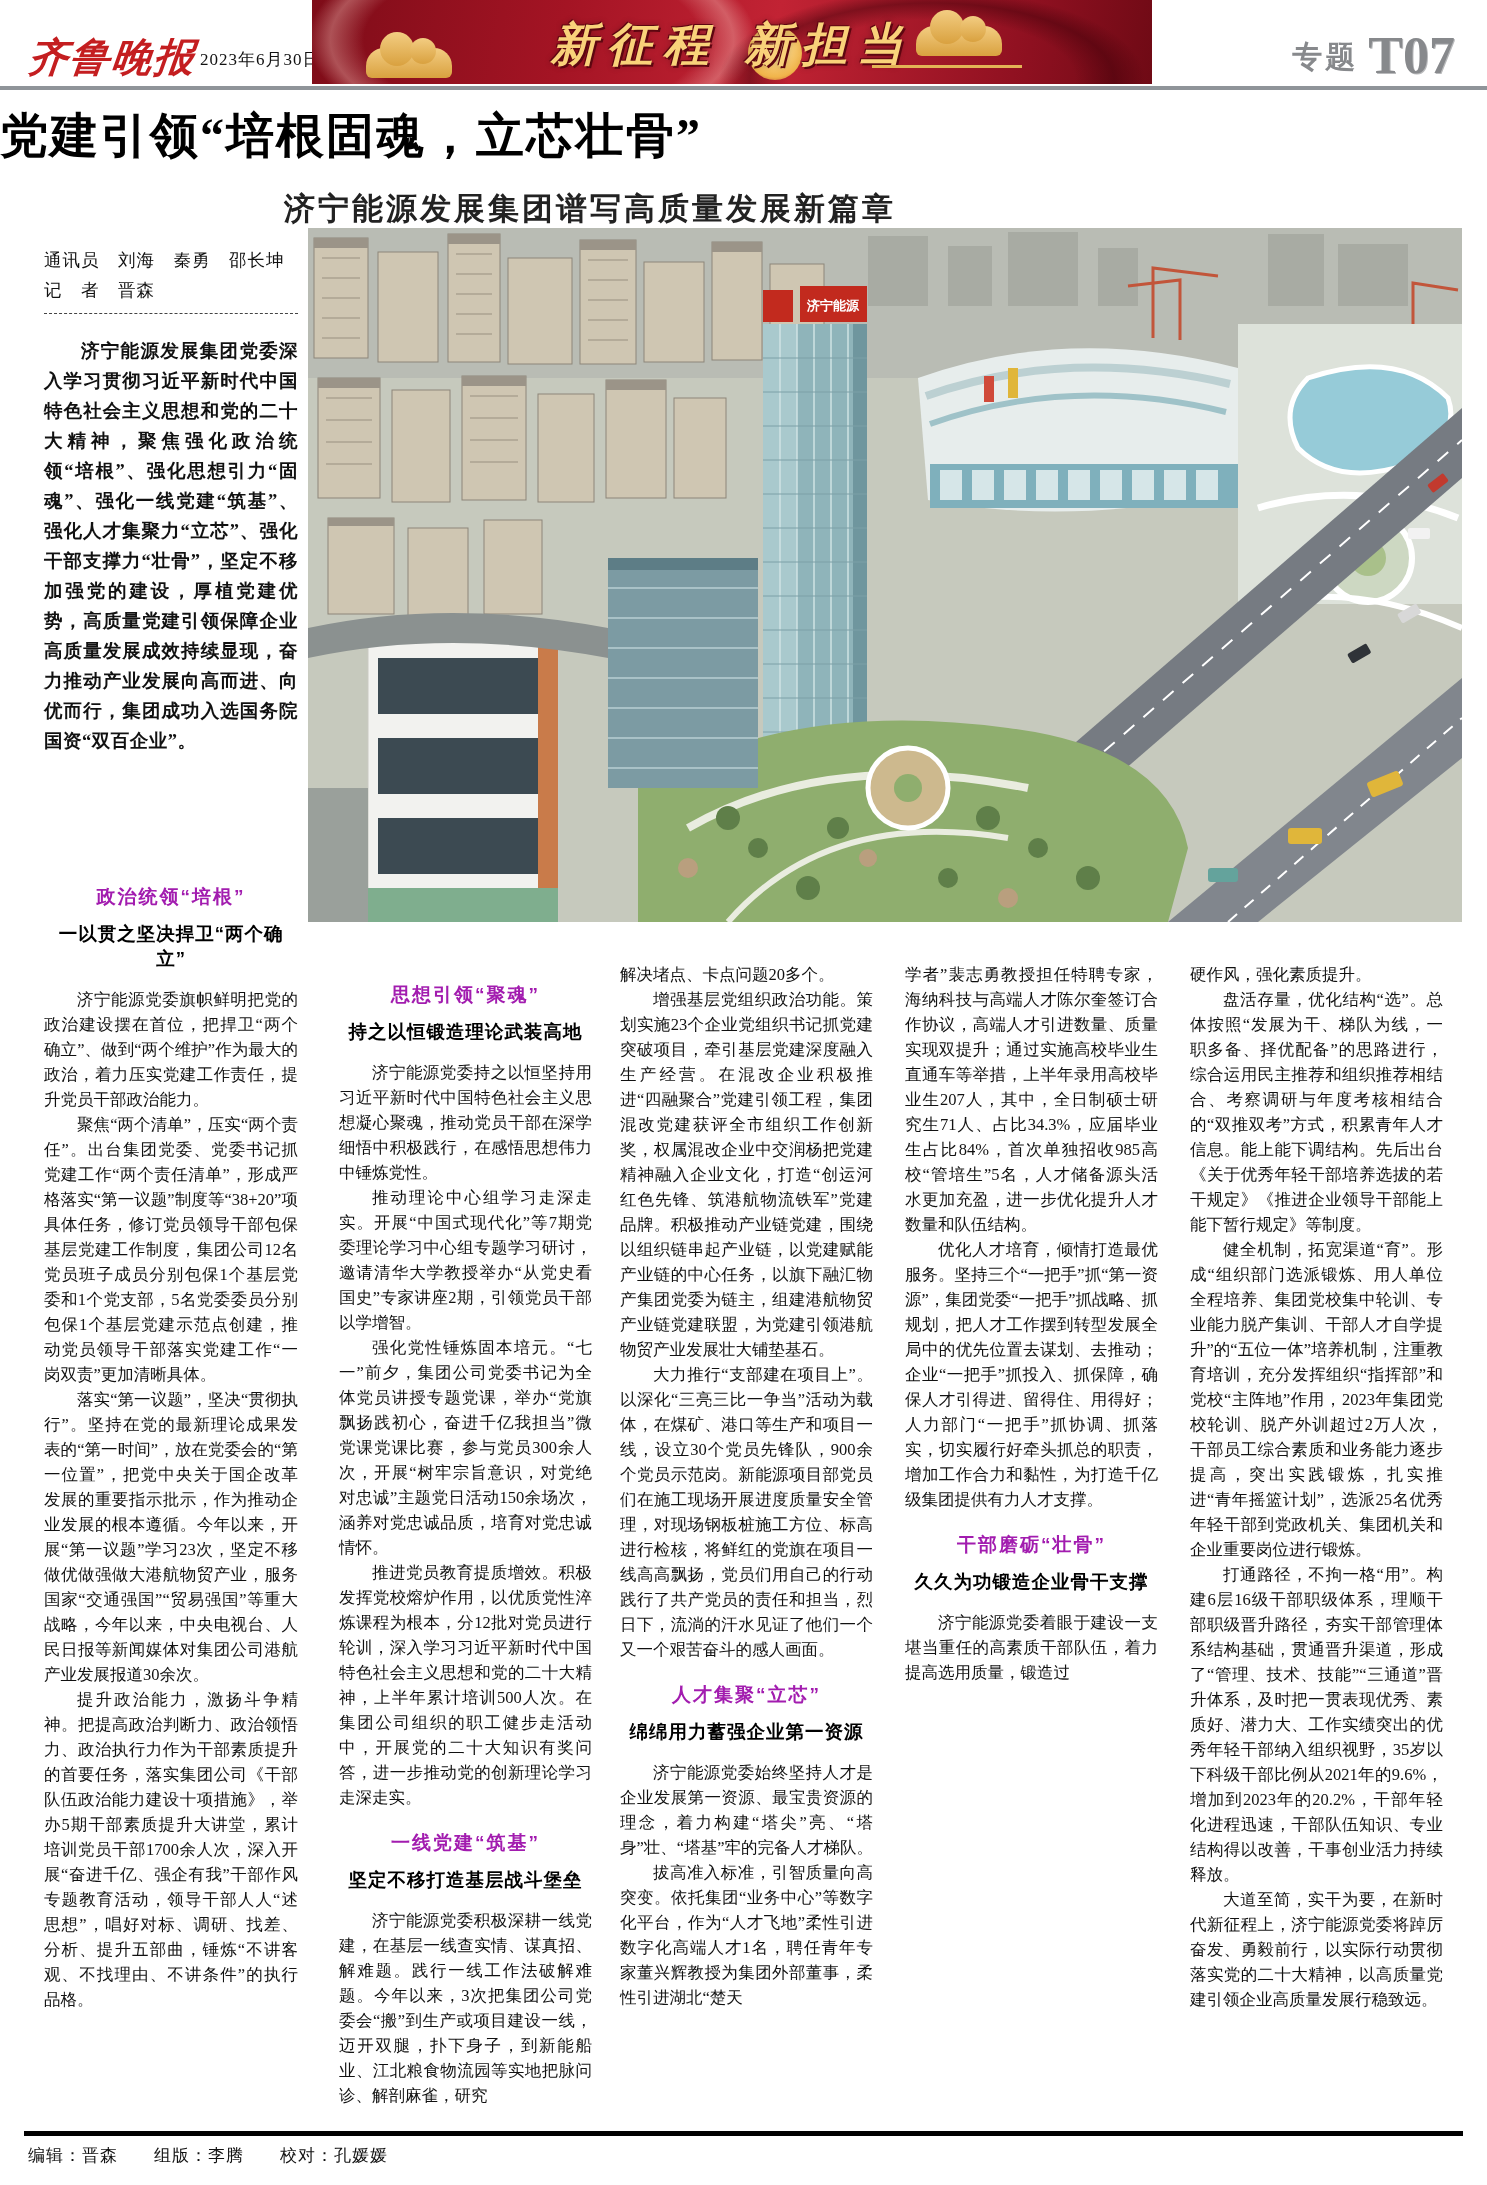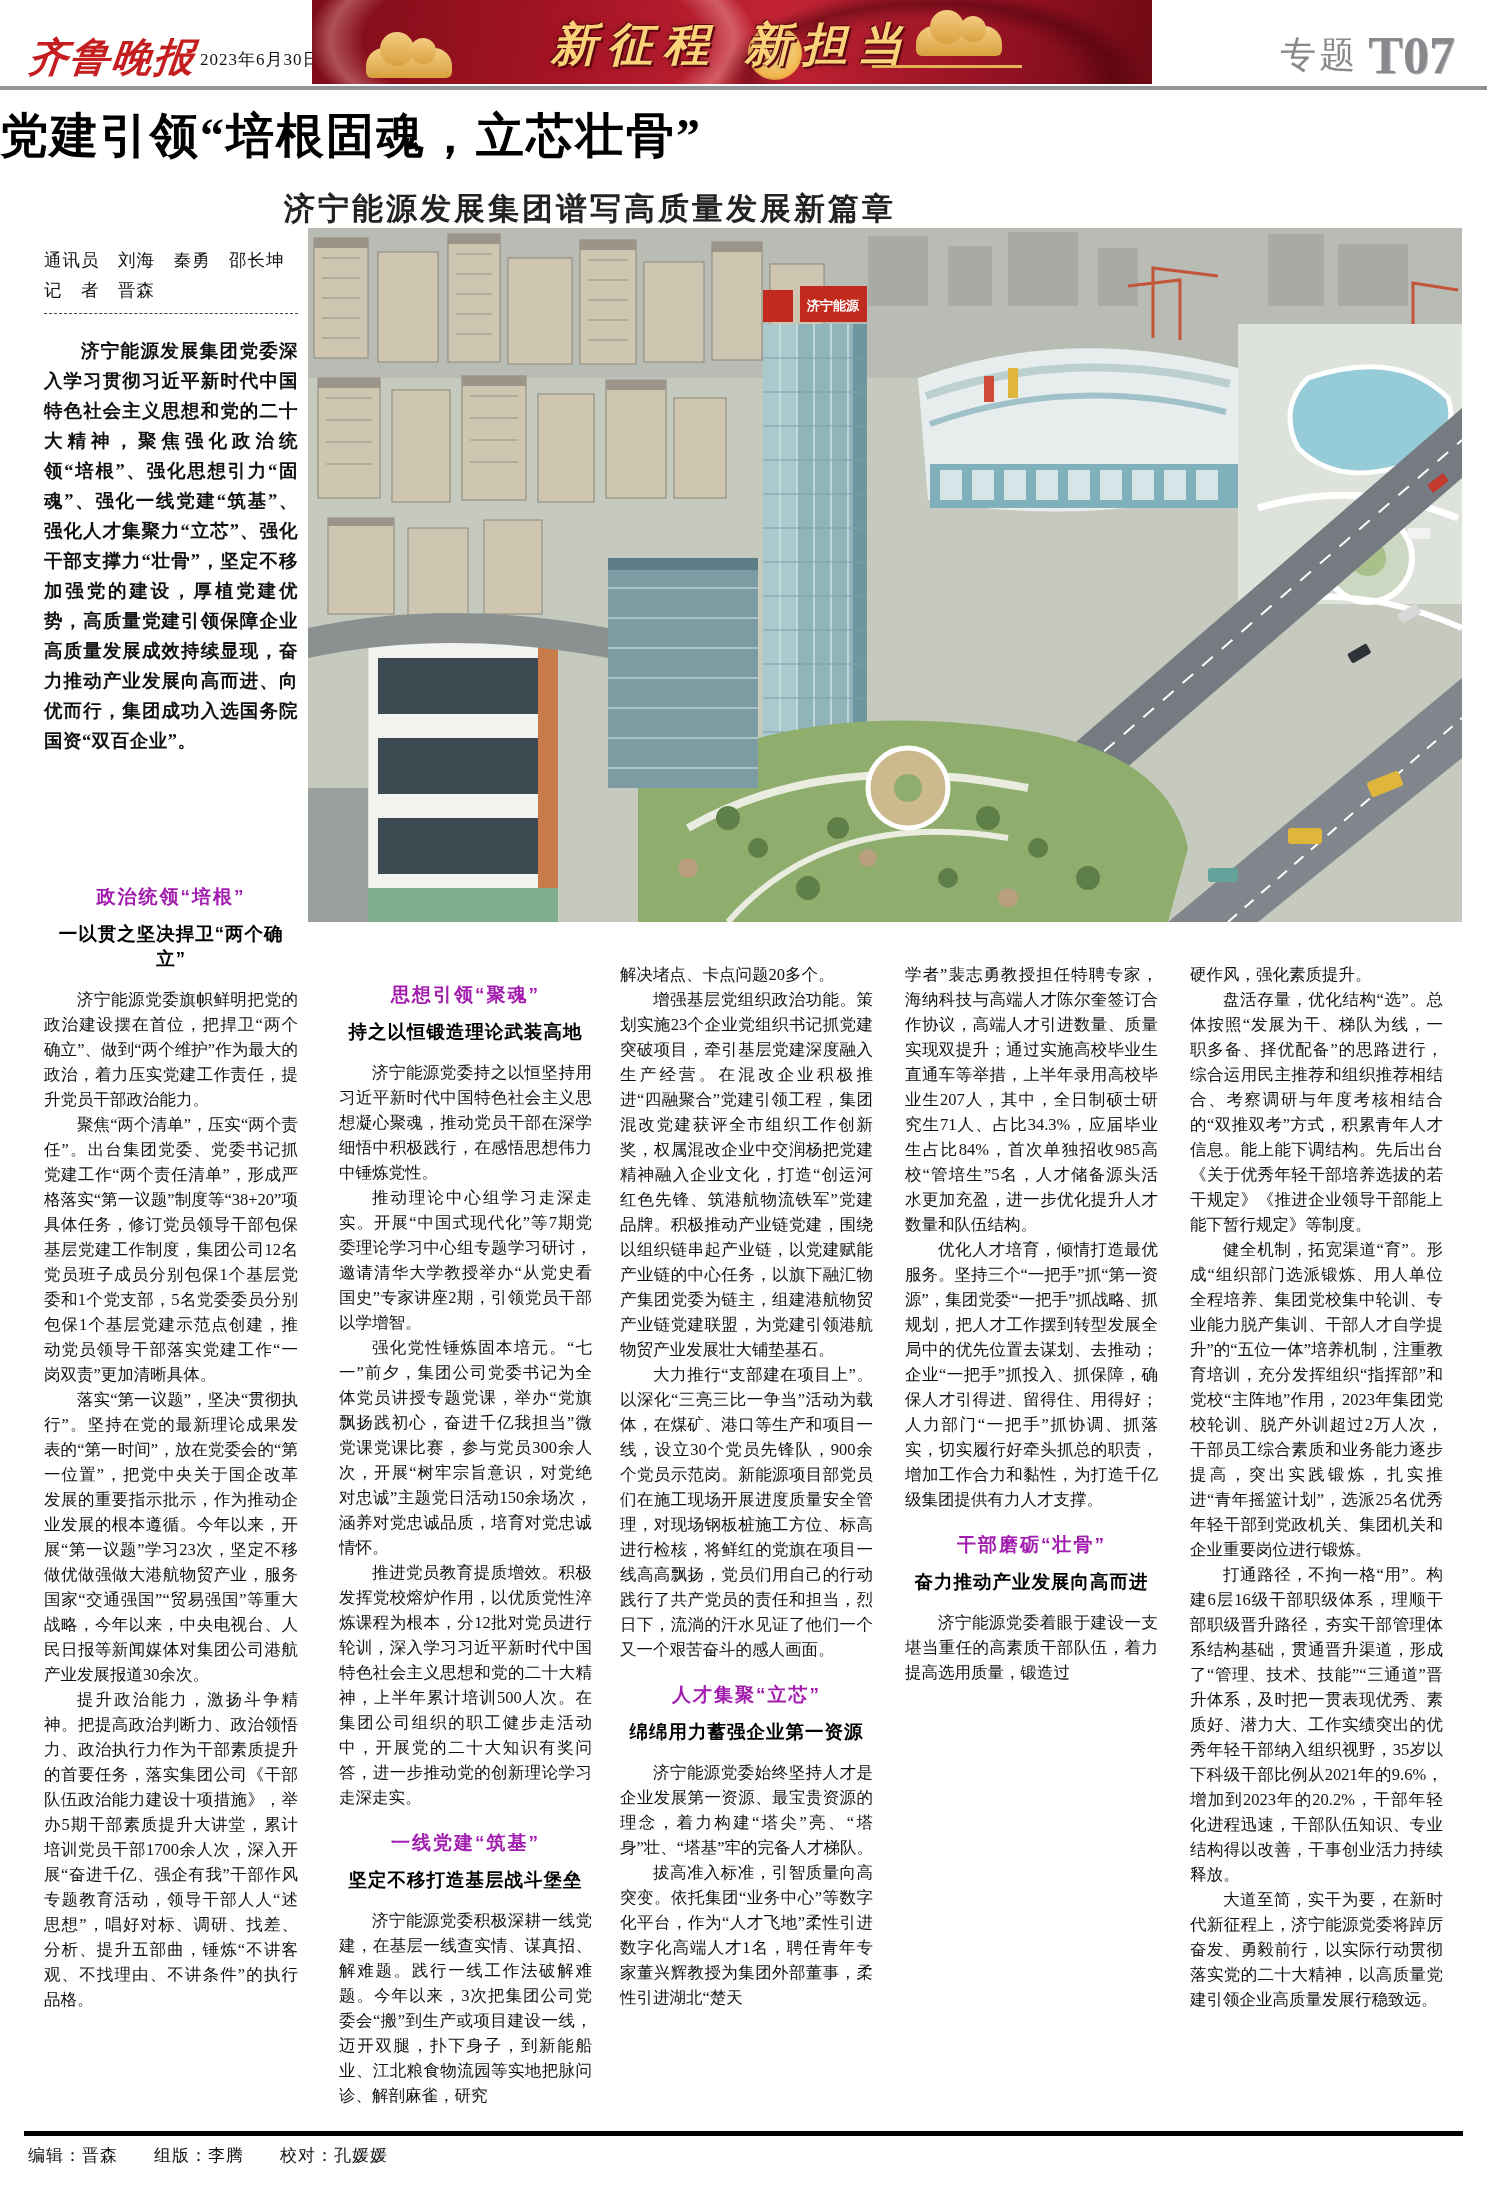--- a/index.html
+++ b/index.html
@@ -27,22 +27,22 @@
   #cloud-left{left:54px;bottom:6px;}
   #cloud-right{right:150px;top:26px;}
   #banner-sun{position:absolute;left:436px;top:26px;width:54px;height:54px;border-radius:50%;
          background:radial-gradient(circle at 50% 40%,#ffe9ad,#f0b44a 70%,rgba(240,180,74,0));}
   #banner-slogan{position:absolute;left:0;right:0;top:14px;text-align:center;font-size:46px;font-weight:bold;
          font-style:italic;color:#f9d27a;letter-spacing:10px;
          text-shadow:2px 2px 0 #5d0610,-1px -1px 0 #5d0610,0 0 6px rgba(0,0,0,.35);
          font-family:"DejaVu Serif","Liberation Serif",serif;}
   #banner-line{position:absolute;right:130px;bottom:16px;width:150px;height:3px;background:#e3b456;}
   #page-tag{position:absolute;right:32px;top:26px;color:#87898c;white-space:nowrap;}
-  #page-tag .sec{font-size:36px;letter-spacing:3px;vertical-align:baseline;
-        font-family:"Liberation Sans","DejaVu Sans",sans-serif;}
+  #page-tag .sec{font-size:30px;letter-spacing:3px;vertical-align:baseline;
+        font-family:"Liberation Sans","DejaVu Sans",sans-serif;font-weight:bold;}
   #page-tag .num{font-size:52px;font-weight:bold;margin-left:10px;vertical-align:-6px;
         font-family:"Liberation Serif","DejaVu Serif",serif;text-shadow:1px 1px 0 #b9babc;}
   #masthead-rule{position:absolute;left:0;top:86px;width:1487px;height:4px;background:#8f9499;}
 
   
   #headline{position:absolute;left:0;top:104px;width:1487px;text-align:left;font-size:48px;font-weight:900;
         letter-spacing:2px;color:#000;font-family:"Liberation Serif","DejaVu Serif",serif;}
   #subheadline{position:absolute;left:0;top:188px;width:1180px;text-align:center;font-size:31px;font-weight:bold;
         color:#222;letter-spacing:3px;font-family:"Liberation Sans","DejaVu Sans",sans-serif;}
 
@@ -301,21 +301,21 @@
       <div class="blk p">大力推行“支部建在项目上”。以深化“三亮三比一争当”活动为载体，在煤矿、港口等生产和项目一线，设立30个党员先锋队，900余个党员示范岗。新能源项目部党员们在施工现场开展进度质量安全管理，对现场钢板桩施工方位、标高进行检核，将鲜红的党旗在项目一线高高飘扬，党员们用自己的行动践行了共产党员的责任和担当，烈日下，流淌的汗水见证了他们一个又一个艰苦奋斗的感人画面。</div>
       <div class="blk h">人才集聚“立芯”</div>
       <div class="blk s">绵绵用力蓄强企业第一资源</div>
       <div class="blk p">济宁能源党委始终坚持人才是企业发展第一资源、最宝贵资源的理念，着力构建“塔尖”亮、“塔身”壮、“塔基”牢的完备人才梯队。</div>
       <div class="blk p">拔高准入标准，引智质量向高突变。依托集团“业务中心”等数字化平台，作为“人才飞地”柔性引进数字化高端人才1名，聘任青年专家董兴辉教授为集团外部董事，柔性引进湖北“楚天</div>
     </div>
   <div id="col4" class="col">
       <div class="blk c">学者”裴志勇教授担任特聘专家，海纳科技与高端人才陈尔奎签订合作协议，高端人才引进数量、质量实现双提升；通过实施高校毕业生直通车等举措，上半年录用高校毕业生207人，其中，全日制硕士研究生71人、占比34.3%，应届毕业生占比84%，首次单独招收985高校“管培生”5名，人才储备源头活水更加充盈，进一步优化提升人才数量和队伍结构。</div>
       <div class="blk p">优化人才培育，倾情打造最优服务。坚持三个“一把手”抓“第一资源”，集团党委“一把手”抓战略、抓规划，把人才工作摆到转型发展全局中的优先位置去谋划、去推动；企业“一把手”抓投入、抓保障，确保人才引得进、留得住、用得好；人力部门“一把手”抓协调、抓落实，切实履行好牵头抓总的职责，增加工作合力和黏性，为打造千亿级集团提供有力人才支撑。</div>
       <div class="blk h">干部磨砺“壮骨”</div>
-      <div class="blk s">奋力推动产业发展向高而进</div>
+      <div class="blk s">久久为功锻造企业骨干支撑</div>
       <div class="blk p">济宁能源党委着眼于建设一支堪当重任的高素质干部队伍，着力提高选用质量，锻造过</div>
     </div>
   <div id="col5" class="col">
       <div class="blk c">硬作风，强化素质提升。</div>
       <div class="blk p">盘活存量，优化结构“选”。总体按照“发展为干、梯队为线，一职多备、择优配备”的思路进行，综合运用民主推荐和组织推荐相结合、考察调研与年度考核相结合的“双推双考”方式，积累青年人才信息。能上能下调结构。先后出台《关于优秀年轻干部培养选拔的若干规定》《推进企业领导干部能上能下暂行规定》等制度。</div>
       <div class="blk p">健全机制，拓宽渠道“育”。形成“组织部门选派锻炼、用人单位全程培养、集团党校集中轮训、专业能力脱产集训、干部人才自学提升”的“五位一体”培养机制，注重教育培训，充分发挥组织“指挥部”和党校“主阵地”作用，2023年集团党校轮训、脱产外训超过2万人次，干部员工综合素质和业务能力逐步提高，突出实践锻炼，扎实推进“青年摇篮计划”，选派25名优秀年轻干部到党政机关、集团机关和企业重要岗位进行锻炼。</div>
       <div class="blk p">打通路径，不拘一格“用”。构建6层16级干部职级体系，理顺干部职级晋升路径，夯实干部管理体系结构基础，贯通晋升渠道，形成了“管理、技术、技能”“三通道”晋升体系，及时把一贯表现优秀、素质好、潜力大、工作实绩突出的优秀年轻干部纳入组织视野，35岁以下科级干部比例从2021年的9.6%，增加到2023年的20.2%，干部年轻化进程迅速，干部队伍知识、专业结构得以改善，干事创业活力持续释放。</div>
       <div class="blk p">大道至简，实干为要，在新时代新征程上，济宁能源党委将踔厉奋发、勇毅前行，以实际行动贯彻落实党的二十大精神，以高质量党建引领企业高质量发展行稳致远。</div>
     </div>
 

